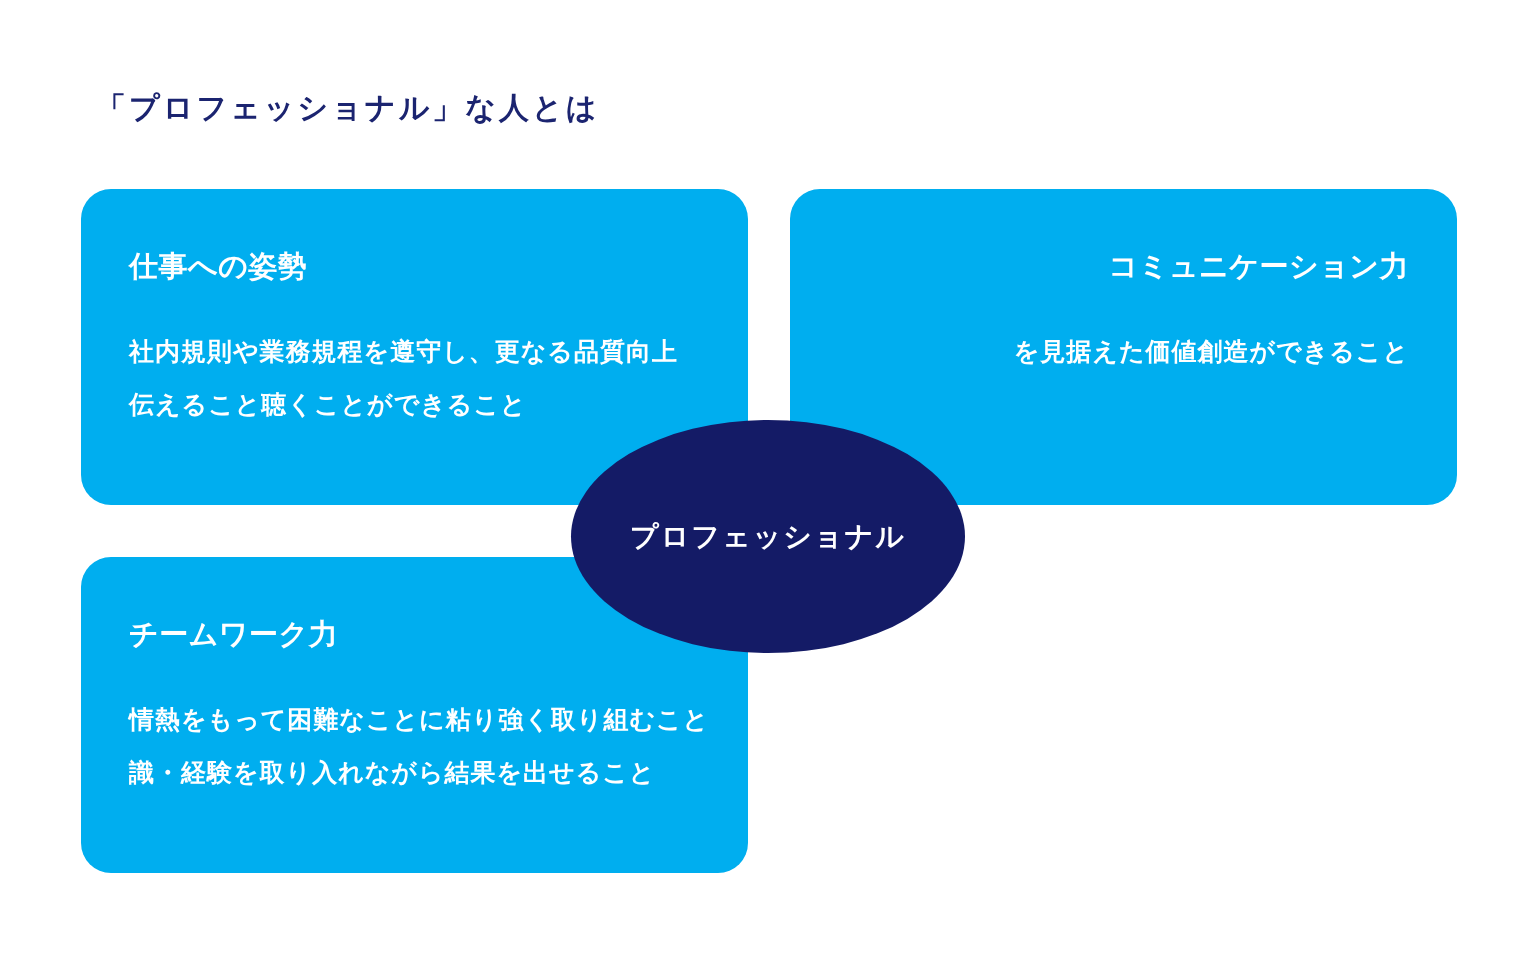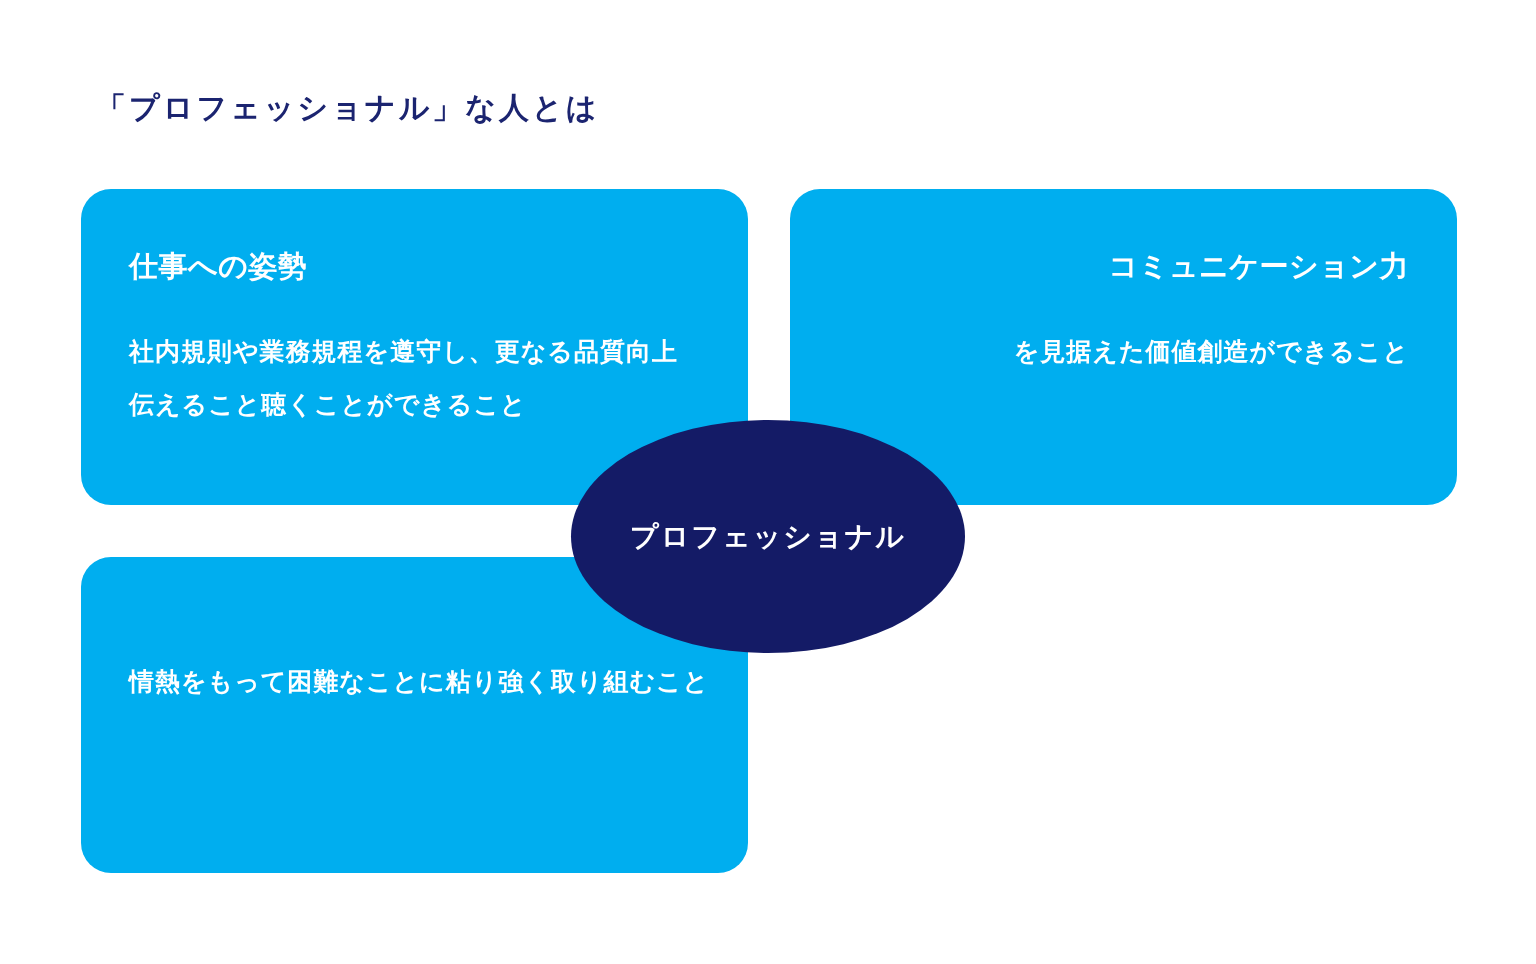--- a/index.html
+++ b/index.html
@@ -92,22 +92,24 @@
   </div>
 
   <div class="card pos-tr align-right">
     <div class="card-title">コミュニケーション力</div>
     <div class="card-body">
       <div class="line">を見据えた価値創造ができること</div>
     </div>
   </div>
 
   <div class="card pos-bl align-left">
+    <div class="card-title">チームワーク力</div>
     <div class="card-body">
       <div class="line">情熱をもって困難なことに粘り強く取り組むこと</div>
+      <div class="line">識・経験を取り入れながら結果を出せること</div>
     </div>
   </div>
 
 
   <div class="center-ellipse">
     <span class="label">プロフェッショナル</span>
   </div>
 
 </div>
 

